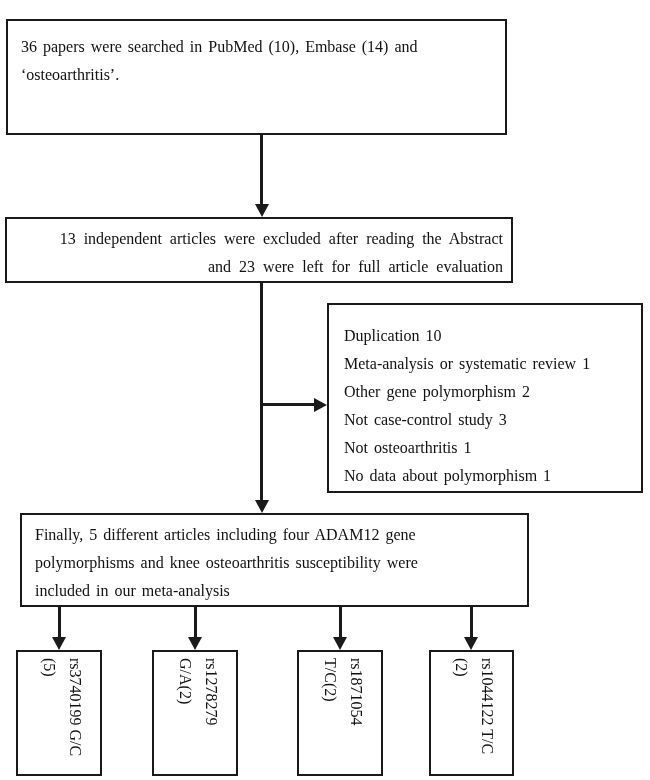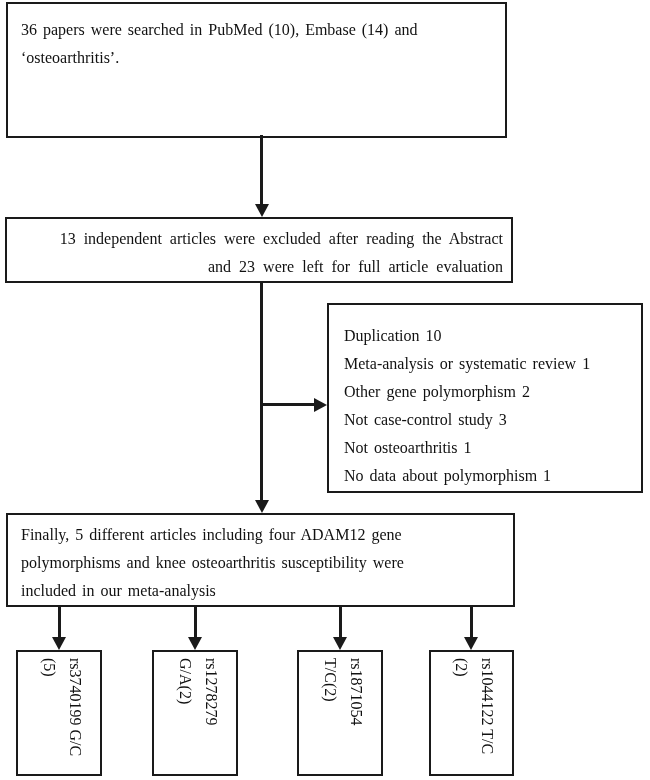--- a/index.html
+++ b/index.html
@@ -20,24 +20,24 @@
     position: absolute;
     background: #ffffff;
     border: 2px solid #1a1a1a;
     box-sizing: border-box;
     font-size: 16px;
     line-height: 28px;
   }
   .ln { white-space: nowrap; }
 
   
-  .box-search   { left: 6px;   top: 2px;   width: 501px; height: 136px; padding: 12px 11px 0 13px; word-spacing: 2px; }
+  .box-search   { left: 6px;   top: 19px;   width: 501px; height: 116px; padding: 12px 11px 0 13px; word-spacing: 2px; }
   .box-screen   { left: 5px;   top: 217px; width: 508px; height: 66px;  padding: 6px 8px 0 13px;  word-spacing: 4px; text-align: right; }
   .box-exclude  { left: 327px; top: 303px; width: 316px; height: 190px; padding: 17px 14px 0 15px; word-spacing: 2px; }
-  .box-final    { left: 6px;   top: 513px; width: 509px; height: 94px;  padding: 6px 14px 0 13px;  word-spacing: 2px; }
+  .box-final    { left: 20px;   top: 513px; width: 509px; height: 94px;  padding: 6px 14px 0 13px;  word-spacing: 2px; }
 
   
   .snp {
     position: absolute;
     top: 650px;
     height: 126px;
     border: 2px solid #1a1a1a;
     background: #ffffff;
     box-sizing: border-box;
   }

